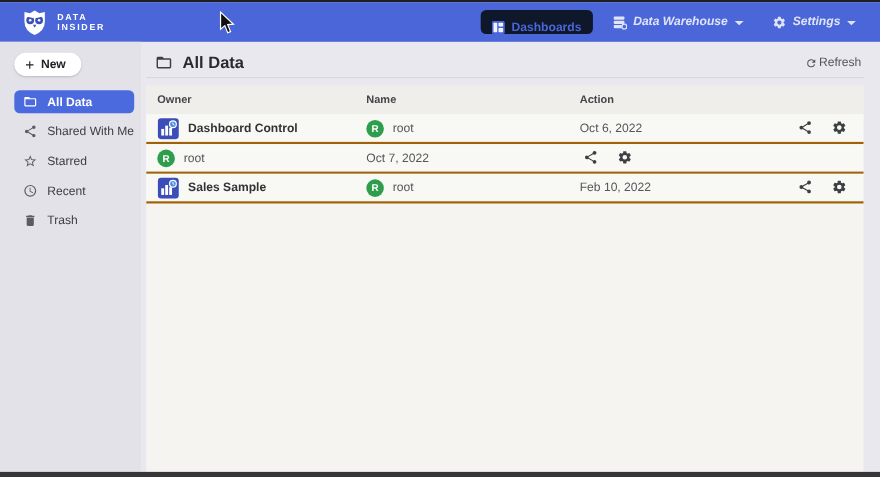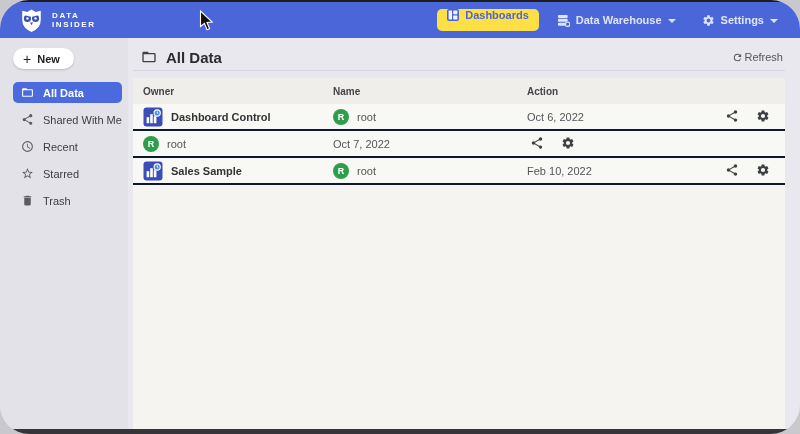--- a/index.html
+++ b/index.html
@@ -1,29 +1,29 @@
 <!DOCTYPE html>
 <html style="--topbar_blue: #4a66d8; --accent_blue: #4a66d8; --selected_blue: #4b6ade; --avatar_green: #2e9e4c; --file_icon_indigo: #3b4db8; --folder_yellow: #f3d578; --folder_blue: #5b8be8; --sidebar_bg: #e2e2e8; --main_bg: #e9e8ee; --card_bg: #f5f4f1; --thead_bg: #efeeeb; --row_bg: #f8f8f5; --bottom_bar: #35353a; --text_dark: #2b2b2e; --text_gray: #55555a;"><head>
 <meta charset="utf-8">
 <style>
   html,body{margin:0;padding:0;background:#c9c9cd;}
   *{box-sizing:border-box;font-family:"Liberation Sans", sans-serif;}
-  .screen{position:relative;width:800px;height:434px;overflow:hidden;display:flex;flex-direction:column;background:var(--main_bg,#e9e8ee);border-radius:29px;}
+  .screen{position:relative;width:800px;height:434px;overflow:hidden;display:flex;flex-direction:column;background:var(--main_bg,#e9e8ee);}
   .top-edge{height:2px;background:#1d1d1f;flex:0 0 auto;}
   .bottom-bar{height:5px;background:var(--bottom_bar,#35353a);flex:0 0 auto;}
 
   
   .topbar{height:36px;background:var(--topbar_blue,#4a66d8);display:flex;align-items:center;padding:0 14px 0 18px;flex:0 0 auto;}
   .logo{display:flex;align-items:center;gap:7px;}
   .logo-text{display:flex;flex-direction:column;line-height:9px;}
   .logo-text span{color:#fff;font-size:8px;font-weight:bold;letter-spacing:1.6px;}
   .top-nav{margin-left:auto;display:flex;align-items:center;gap:10px;}
-  .dash-btn{display:flex;align-items:flex-start;gap:6px;background:#fde047;border:none;border-radius:5px;height:22px;padding:0 10px;cursor:pointer;}
+  .dash-btn{display:flex;align-items:flex-end;gap:6px;background:#0f172a;border:none;border-radius:5px;height:22px;padding:0 10px;cursor:pointer;}
   .dash-btn span{color:var(--accent_blue,#4a66d8);font-size:11px;font-weight:bold;}
-  .top-link{display:flex;align-items:center;gap:6px;background:transparent;border:none;height:22px;padding:0 8px;cursor:pointer;}
+  .top-link{display:flex;align-items:center;gap:6px;background:transparent;border:none;height:22px;padding:0 8px;cursor:pointer;font-style:italic;}
   .top-link span{color:#dfe4fa;font-size:11px;font-weight:bold;}
   .chev{width:0;height:0;border-left:4px solid transparent;border-right:4px solid transparent;border-top:4px solid #dfe4fa;margin-top:1px;}
 
   
   .body-row{flex:1;display:flex;min-height:0;}
   .sidebar{width:128px;flex:0 0 auto;background:var(--sidebar_bg,#e2e2e8);padding:10px 6px 0 13px;}
   .new-btn{display:flex;align-items:center;gap:6px;background:#fff;border:none;border-radius:14px;height:21px;padding:0 14px 0 10px;font-size:11px;font-weight:bold;color:#222;box-shadow:0 1px 2px rgba(0,0,0,.18);cursor:pointer;}
   .new-btn .plus{font-size:14px;font-weight:normal;line-height:10px;}
   .side-nav{margin-top:13px;display:flex;flex-direction:column;}
   .side-item{display:flex;align-items:center;gap:9px;height:21px;margin-bottom:6px;padding:0 8px;border-radius:5px;color:#3d3d40;font-size:11px;cursor:pointer;}
@@ -35,21 +35,21 @@
   
   .main{flex:1;display:flex;flex-direction:column;min-width:0;padding:0 15px 0 5px;}
   .main-header{height:33px;display:flex;align-items:center;gap:9px;padding:6px 2px 0 8px;border-bottom:1px solid #d7d6dd;margin-bottom:0;}
   .main-header h1{margin:0;font-size:15px;font-weight:bold;color:#2b2b2e;flex:0 0 auto;}
   .refresh{margin-left:auto;display:flex;align-items:center;gap:1px;background:transparent;border:none;color:#55555a;font-size:11px;cursor:pointer;padding:0;}
   .refresh svg{fill:#55555a;}
 
   .card{flex:1;margin-top:7px;background:var(--card_bg,#f5f4f1);min-height:0;}
   .thead,.trow{display:grid;grid-template-columns:190px 194px 195px 1fr;align-items:center;padding-left:10px;}
   .thead{height:26px;background:var(--thead_bg,#efeeeb);font-size:10px;font-weight:bold;color:#454549;}
-  .trow{height:27px;background:var(--row_bg,#f8f8f5);border-bottom:2px solid #0f172a;}
+  .trow{height:27px;background:var(--row_bg,#f8f8f5);border-bottom:2px solid #a16207;}
   .cell{display:flex;align-items:center;min-width:0;}
   .fname{font-size:11px;font-weight:bold;color:#333336;margin-left:8px;white-space:nowrap;}
   .ficon{width:20px;height:20px;display:inline-flex;}
   .avatar{width:16px;height:16px;border-radius:50%;background:var(--avatar_green,#2e9e4c);color:#fff;font-size:9px;font-weight:bold;display:flex;align-items:center;justify-content:center;}
   .owner-name{font-size:11px;color:#55555a;margin-left:8px;}
   .cell.modified{font-size:11px;color:#55555a;}
   .cell.action{gap:16px;padding-left:3px;}
   .act{background:transparent;border:none;padding:0;width:15px;height:15px;cursor:pointer;display:flex;}
   .act svg{fill:#3c4043;}
 
@@ -126,29 +126,29 @@
           <span class="side-label">All Data</span>
         </div>
         <div class="side-item">
           <svg width="13" height="13" viewBox="0 0 24 24">
             <path d="M18 16.08c-.76 0-1.44.3-1.96.77L8.91 12.7c.05-.23.09-.46.09-.7s-.04-.47-.09-.7l7.05-4.11c.54.5 1.25.81 2.04.81a3 3 0 1 0-3-3c0 .24.04.47.09.7L8.04 9.81A2.99 2.99 0 0 0 6 9a3 3 0 0 0 0 6c.79 0 1.5-.31 2.04-.81l7.12 4.16c-.05.21-.08.43-.08.65a2.92 2.92 0 1 0 2.92-2.92z"></path>
           </svg>
           <span class="side-label">Shared With Me</span>
         </div>
         <div class="side-item">
           <svg width="13" height="13" viewBox="0 0 24 24">
+            <path d="M22 9.24l-7.19-.62L12 2 9.19 8.63 2 9.24l5.46 4.73L5.82 21 12 17.27 18.18 21l-1.63-7.03L22 9.24zM12 15.4l-3.76 2.27 1-4.28-3.32-2.88 4.38-.38L12 6.1l1.71 4.04 4.38.38-3.32 2.88 1 4.28L12 15.4z"></path>
+          </svg>
+          <span class="side-label">Starred</span>
+        </div>
+        <div class="side-item">
+          <svg width="13" height="13" viewBox="0 0 24 24">
             <path d="M12 2a10 10 0 1 0 0 20 10 10 0 0 0 0-20zm0 18a8 8 0 1 1 0-16 8 8 0 0 1 0 16zm.5-13H11v6l5.2 3.1.8-1.3-4.5-2.7z"></path>
           </svg>
           <span class="side-label">Recent</span>
-        </div>
-        <div class="side-item">
-          <svg width="13" height="13" viewBox="0 0 24 24">
-            <path d="M22 9.24l-7.19-.62L12 2 9.19 8.63 2 9.24l5.46 4.73L5.82 21 12 17.27 18.18 21l-1.63-7.03L22 9.24zM12 15.4l-3.76 2.27 1-4.28-3.32-2.88 4.38-.38L12 6.1l1.71 4.04 4.38.38-3.32 2.88 1 4.28L12 15.4z"></path>
-          </svg>
-          <span class="side-label">Starred</span>
         </div>
         <div class="side-item">
           <svg width="13" height="13" viewBox="0 0 24 24">
             <path d="M6 19c0 1.1.9 2 2 2h8c1.1 0 2-.9 2-2V7H6v12zM19 4h-3.5l-1-1h-5l-1 1H5v2h14V4z"></path>
           </svg>
           <span class="side-label">Trash</span>
         </div>
       </nav>
     </aside>
 

